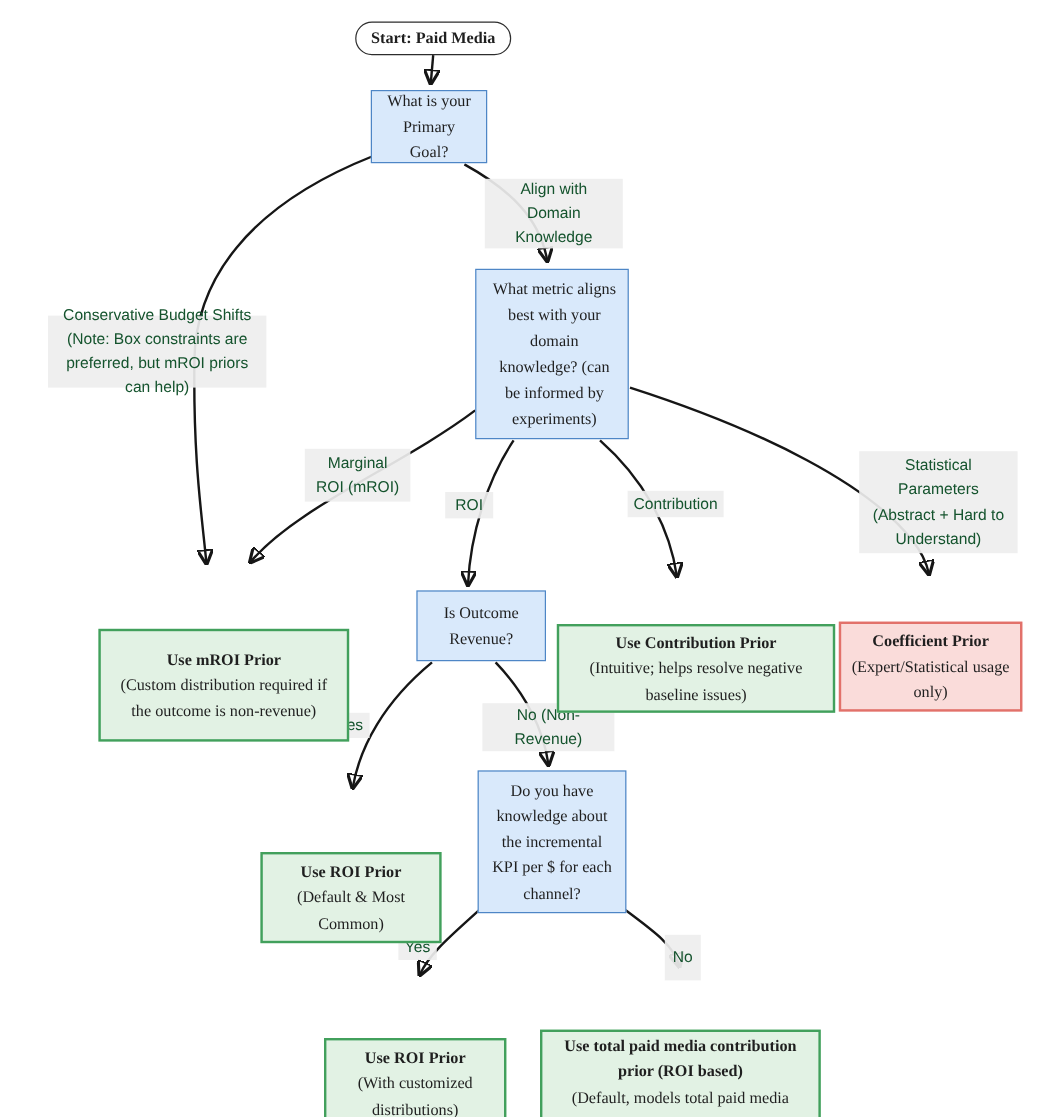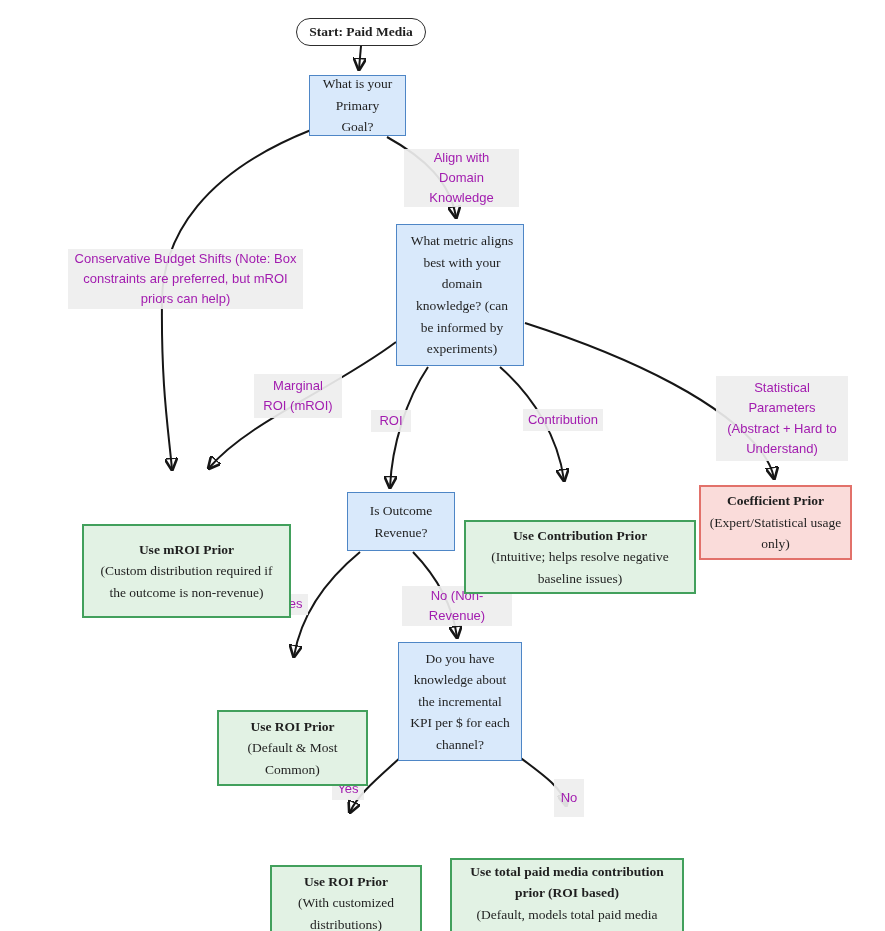--- a/index.html
+++ b/index.html
@@ -19,25 +19,25 @@
     background:#ffffff;border:1.6px solid #2d2d2d;border-radius:15px;font-weight:700;
     font-size:13.5px;z-index:3;
   }
   .question{
     background:#d9e9fb;border:1.6px solid #4e86c6;border-radius:0;
   }
   .result-green{
     background:#e2f2e4;border:2px solid #42a05c;border-radius:0;margin-top:48px;
   }
   .result-red{
-    background:#fadcda;border:2px solid #e2716a;border-radius:0;
+    background:#fadcda;border:2px solid #e2716a;border-radius:0;margin-top:33px;
   }
   .edge-label{
     position:absolute;z-index:2;display:flex;align-items:center;justify-content:center;text-align:center;
-    background:rgba(238,238,238,0.92);color:#a21caf;font-size:13px;line-height:1.55;
+    background:rgba(238,238,238,0.92);color:#14532d;font-size:13px;line-height:1.55;
     box-sizing:border-box;padding:2px 6px;
   }
 </style>
 </head>
 <body>
 
 <div id="canvas">
 
   <svg id="edges" width="885" height="931" viewBox="0 0 885 931">
     <defs>
@@ -53,21 +53,21 @@
     <path d="M500,367 C535,398 558,438 564,480" marker-end="url(#arrow)"></path>
     <path d="M525,323 C640,360 725,405 760,450 C768,460 772,468 774,478" marker-end="url(#arrow)"></path>
     <path d="M360,552 C320,585 300,622 294,656" marker-end="url(#arrow)"></path>
     <path d="M413,552 C438,578 453,608 457,637" marker-end="url(#arrow)"></path>
     <path d="M402,756 C378,778 358,794 350,812" marker-end="url(#arrow)"></path>
     <path d="M518,756 C545,776 562,788 566,805" marker-end="url(#arrow)"></path>
   </svg>
 
   <div class="edge-label" style="left:404px;top:149px;width:115px;height:58px;padding:4px 14px;">Align with Domain Knowledge</div>
 
-  <div class="edge-label" style="left:40px;top:249px;width:235px;height:60px;margin-left:28px;">Conservative Budget Shifts (Note: Box constraints are preferred, but mROI priors can help)</div>
+  <div class="edge-label" style="left:40px;top:263px;width:182px;height:60px;">Conservative Budget Shifts (Note: Box constraints are preferred, but mROI priors can help)</div>
 
   <div class="edge-label" style="left:254px;top:374px;width:88px;height:44px;">Marginal ROI (mROI)</div>
 
   <div class="edge-label" style="left:371px;top:410px;width:40px;height:22px;">ROI</div>
 
   <div class="edge-label" style="left:523px;top:409px;width:80px;height:22px;">Contribution</div>
 
   <div class="edge-label" style="left:716px;top:376px;width:132px;height:85px;">Statistical Parameters (Abstract + Hard to Understand)</div>
 
   <div class="edge-label" style="left:276px;top:594px;width:32px;height:21px;">Yes</div>

